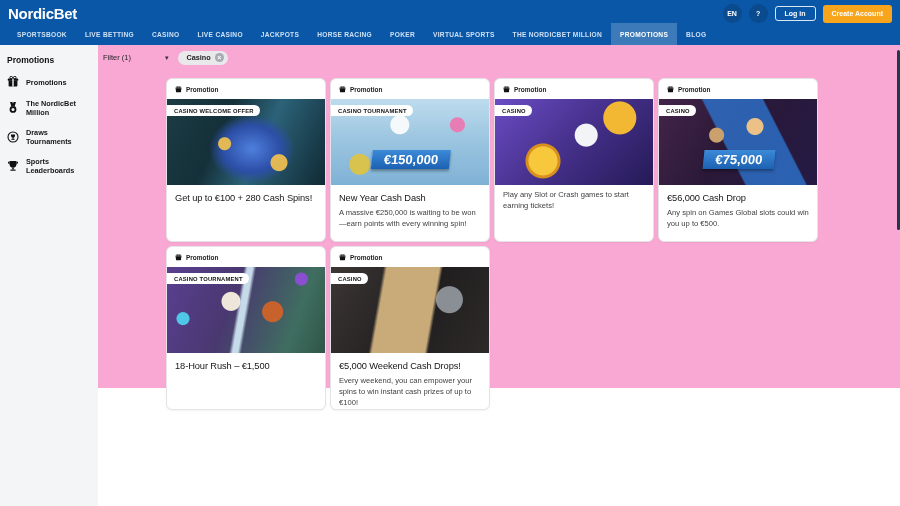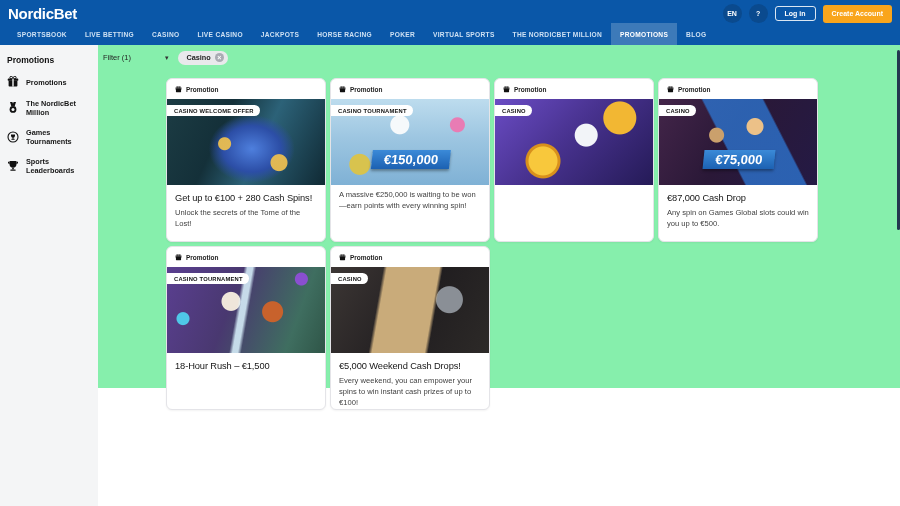--- a/index.html
+++ b/index.html
@@ -26,21 +26,21 @@
   .nav-item.active { background:#3d7ab9; color:#fff; }
 
   
   .sidebar { position:absolute; top:45px; left:0; width:98px; height:461px; background:#f4f5f6; padding:10px 7px; }
   .sidebar-title { font-size:8.5px; font-weight:bold; color:#111; margin-bottom:11px; }
   .side-item { display:flex; align-items:center; gap:7px; margin-bottom:11px; cursor:pointer; }
   .side-item .icn { width:12px; height:12px; flex:0 0 12px; display:flex; align-items:center; justify-content:center; }
   .side-item .lbl { font-size:7.3px; color:#161616; font-weight:600; }
 
   
-  .main { position:absolute; top:45px; left:98px; width:802px; height:343px; background:#86efac; }
+  .main { position:absolute; top:45px; left:98px; width:802px; height:343px; background:#f9a8d4; }
   .filter-row { display:flex; align-items:center; padding:5px 0 0 5px; height:20px; }
   .filter-control { display:flex; align-items:center; gap:34px; font-size:7.5px; color:#222; cursor:pointer; }
   .caret { font-size:7px; color:#333; font-family:"DejaVu Sans",sans-serif; }
   .chip { margin-left:10px; display:flex; align-items:center; gap:4px; background:#e9e9ec; border-radius:8px;
     height:14px; padding:0 4px 0 8px; font-size:7.3px; color:#222; font-weight:600; cursor:pointer; }
   .chip-x { width:9px; height:9px; border-radius:50%; background:#a9abb3; color:#fff; font-size:7px;
     line-height:9px; display:flex; align-items:center; justify-content:center; cursor:pointer; }
 
   .cards { display:flex; flex-wrap:wrap; gap:4px; width:656px; margin:13px 0 0 68px; }
   .card { width:160px; height:164px; background:#fff; border:1px solid #e4e4e8; border-radius:6px;
@@ -161,21 +161,21 @@
 
     <div class="side-item">
       <span class="icn">
         <svg width="12" height="12" viewBox="0 0 12 12">
             <circle cx="6" cy="6" r="5" fill="none" stroke="#111" stroke-width="1.1"></circle>
             <path d="M4 3.4h4v1.4a2 2 0 0 1-4 0z" fill="#111"></path>
             <rect x="5.4" y="6.2" width="1.2" height="1.6" fill="#111"></rect>
             <rect x="4.4" y="7.8" width="3.2" height="1" fill="#111"></rect>
           </svg>
       </span>
-      <span class="lbl">Games Tournaments</span>
+      <span class="lbl">Draws Tournaments</span>
     </div>
 
     <div class="side-item">
       <span class="icn">
         <svg width="12" height="12" viewBox="0 0 12 12">
             <g fill="#111">
               <path d="M2.6 1h6.8v3.2a3.4 3.4 0 0 1-6.8 0z"></path>
               <path d="M1 1.8h1.6v2.4A2.4 2.4 0 0 1 1 2.4z"></path>
               <path d="M11 1.8H9.4v2.4A2.4 2.4 0 0 0 11 2.4z"></path>
               <rect x="5.2" y="7.4" width="1.6" height="2"></rect>
@@ -211,77 +211,78 @@
                 <circle cx="7.8" cy="1.6" r="1.3" fill="none" stroke="#111"></circle>
               </g>
             </svg>
           <span class="lbl">Promotion</span>
         </div>
         <div class="card-img art-kraken">
           <span class="badge">CASINO WELCOME OFFER</span>
 
         </div>
         <div class="card-title">Get up to €100 + 280 Cash Spins!</div>
-        <div class="card-desc">Unlock the secrets of the Tome of the Lost!</div>
       </div>
 
       <div class="card">
         <div class="card-tag">
           <svg width="7" height="7" viewBox="0 0 12 12">
               <g fill="#111">
                 <rect x="1.6" y="4.6" width="8.8" height="6" rx="0.8"></rect>
                 <rect x="0.8" y="2.6" width="10.4" height="2.2" rx="0.6"></rect>
                 <circle cx="4.2" cy="1.6" r="1.3" fill="none" stroke="#111"></circle>
                 <circle cx="7.8" cy="1.6" r="1.3" fill="none" stroke="#111"></circle>
               </g>
             </svg>
           <span class="lbl">Promotion</span>
         </div>
         <div class="card-img art-newyear">
           <span class="badge">CASINO TOURNAMENT</span>
           <span class="ribbon">€150,000</span>
         </div>
+        <div class="card-title">New Year Cash Dash</div>
         <div class="card-desc">A massive €250,000 is waiting to be won—earn points with every winning spin!</div>
       </div>
 
       <div class="card">
         <div class="card-tag">
           <svg width="7" height="7" viewBox="0 0 12 12">
               <g fill="#111">
                 <rect x="1.6" y="4.6" width="8.8" height="6" rx="0.8"></rect>
                 <rect x="0.8" y="2.6" width="10.4" height="2.2" rx="0.6"></rect>
                 <circle cx="4.2" cy="1.6" r="1.3" fill="none" stroke="#111"></circle>
                 <circle cx="7.8" cy="1.6" r="1.3" fill="none" stroke="#111"></circle>
               </g>
             </svg>
           <span class="lbl">Promotion</span>
         </div>
         <div class="card-img art-robot">
           <span class="badge">CASINO</span>
 
         </div>
+        <div class="card-desc">Play any Slot or Crash games to start earning tickets!</div>
       </div>
 
       <div class="card">
         <div class="card-tag">
           <svg width="7" height="7" viewBox="0 0 12 12">
               <g fill="#111">
                 <rect x="1.6" y="4.6" width="8.8" height="6" rx="0.8"></rect>
                 <rect x="0.8" y="2.6" width="10.4" height="2.2" rx="0.6"></rect>
                 <circle cx="4.2" cy="1.6" r="1.3" fill="none" stroke="#111"></circle>
                 <circle cx="7.8" cy="1.6" r="1.3" fill="none" stroke="#111"></circle>
               </g>
             </svg>
           <span class="lbl">Promotion</span>
         </div>
         <div class="card-img art-crown">
           <span class="badge">CASINO</span>
           <span class="ribbon">€75,000</span>
         </div>
-        <div class="card-title">€87,000 Cash Drop</div>
+        <div class="card-title">€56,000 Cash Drop</div>
         <div class="card-desc">Any spin on Games Global slots could win you up to €500.</div>
       </div>
 
       <div class="card">
         <div class="card-tag">
           <svg width="7" height="7" viewBox="0 0 12 12">
               <g fill="#111">
                 <rect x="1.6" y="4.6" width="8.8" height="6" rx="0.8"></rect>
                 <rect x="0.8" y="2.6" width="10.4" height="2.2" rx="0.6"></rect>
                 <circle cx="4.2" cy="1.6" r="1.3" fill="none" stroke="#111"></circle>

